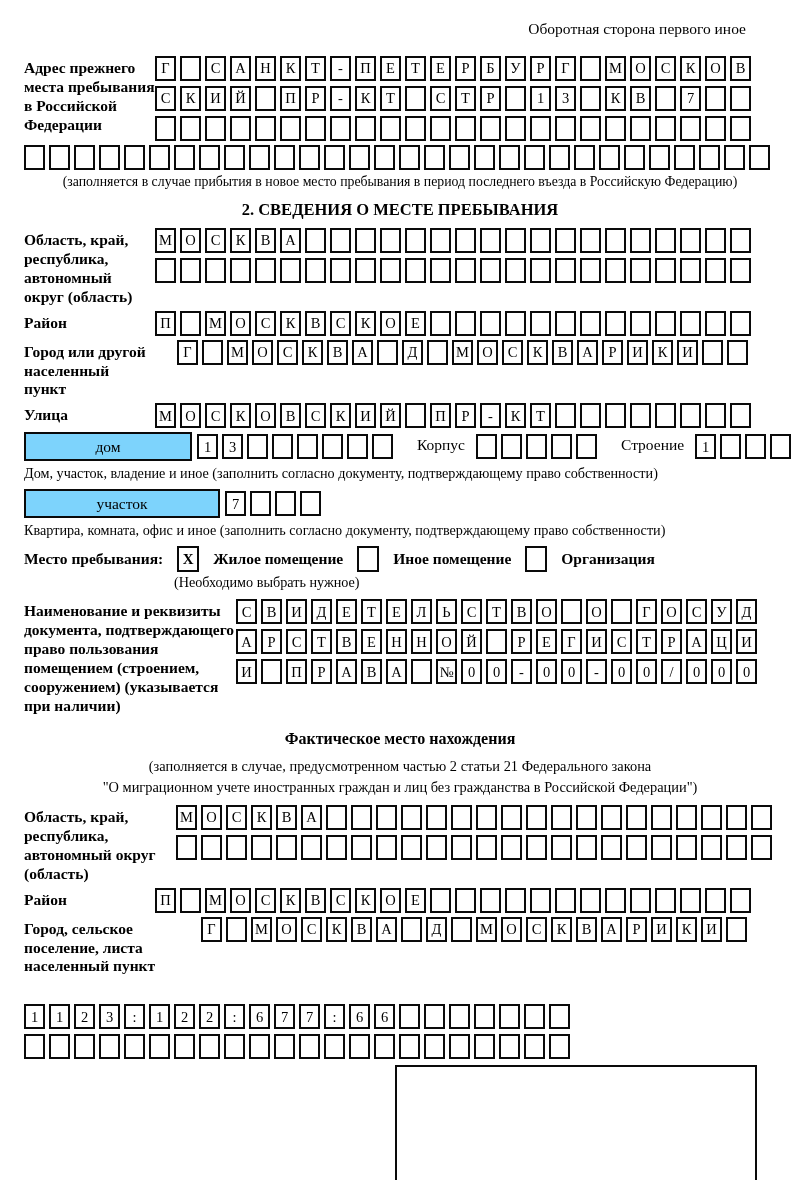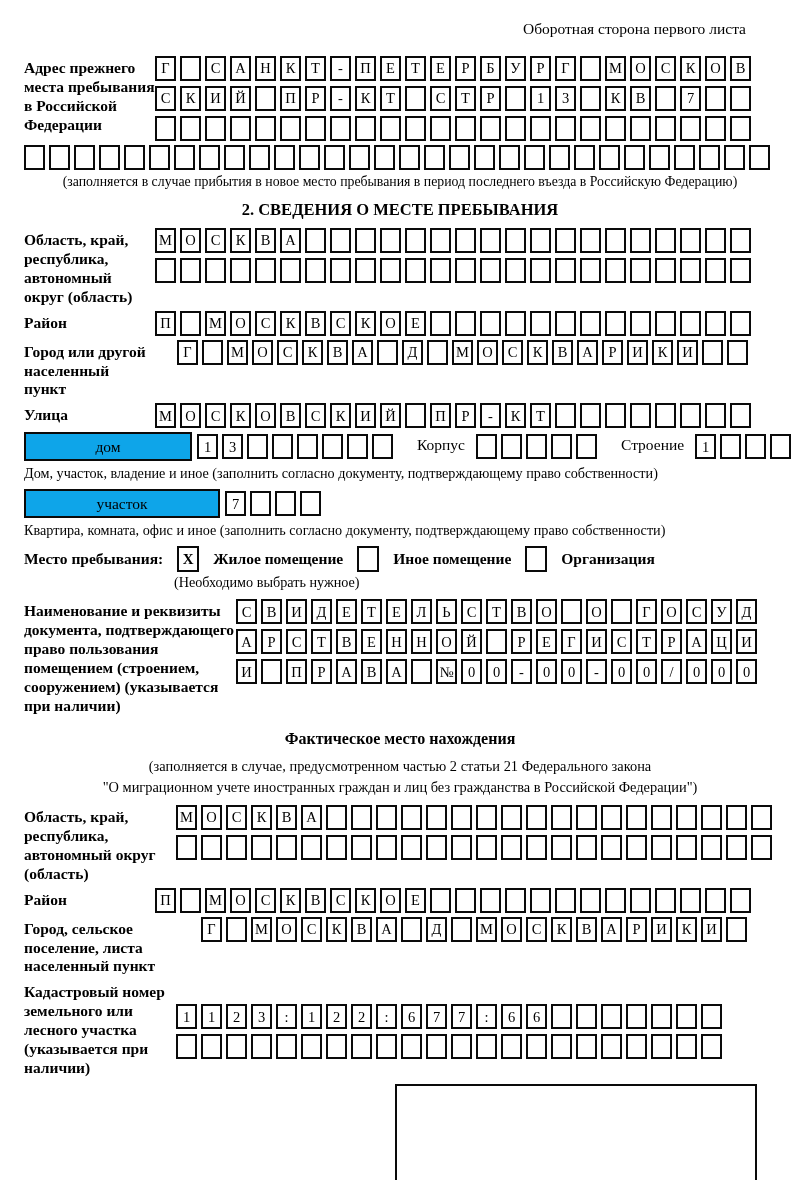--- a/index.html
+++ b/index.html
@@ -25,41 +25,41 @@
   }
   .indent22 { margin-left:22px; }
   .indent14 { margin-left:14px; }
   .fullrow { margin:1px 0 2px 0; }
   .centernote { text-align:center; font-size:13.8px; margin:4px 0 10px 0; }
   .h2 { text-align:center; font-weight:bold; font-size:16.5px; margin:2px 0 8px 0; }
   .h3 { text-align:center; font-weight:bold; font-size:16px; margin:14px 0 8px 0; }
   .leftnote { font-size:14.2px; margin:2px 0 7px 0; }
   .labelbox {
     border:2px solid #0a0a0a; height:29px; display:inline-flex;
-    align-items:center; justify-content:center; font-size:15.5px; background:#0ea5e9;
+    align-items:center; justify-content:center; font-size:15.5px; background:#7dd3fc;
   }
   .dom-box { width:168px; flex:0 0 168px; }
   .kv-box  { width:196px; flex:0 0 196px; }
   .inlinelabel { font-size:15.5px; padding:4px 6px 0 24px; }
   .hrow { display:flex; align-items:flex-start; margin:3px 0 4px 0; }
   .hrow .cellrow { margin-top:2px; margin-left:5px; }
   .stay { display:flex; align-items:center; gap:14px; margin:6px 0 2px 0; font-size:15.5px;font-weight:bold; }
   .cbox {
     width:22px; height:26px; border:2px solid #0a0a0a; display:inline-flex;
     align-items:center; justify-content:center; font-size:15px; flex:0 0 22px;
   }
   .choose-note { font-size:14.2px; margin:2px 0 8px 150px; }
   .stamp-wrap { margin-left:371px; margin-top:6px; }
   .stamp-box { width:362px; height:172px; border:2px solid #0a0a0a; background:#fff; }
   .snote { text-align:center; font-size:14.4px; line-height:1.5; margin-bottom:6px; }
 </style>
 </head>
 <body>
 
-<div class="hdr-note">Оборотная сторона первого листа</div>
+<div class="hdr-note">Оборотная сторона первого иное</div>
 
 <div class="frow">
   <div class="flabel w130">Адрес прежнего места пребывания в Российской Федерации</div>
   <div class="gridcol">
     <div class="cellrow">
         <span class="cell">Г</span>
         <span class="cell"></span>
         <span class="cell">С</span>
         <span class="cell">А</span>
         <span class="cell">Н</span>
@@ -563,21 +563,20 @@
       <span class="cell">А</span>
       <span class="cell">Р</span>
       <span class="cell">И</span>
       <span class="cell">К</span>
       <span class="cell">И</span>
       <span class="cell"></span>
     </div>
 </div>
 
 <div class="frow">
-  <div class="flabel w145">Кадастровый номер земельного или лесного участка (указывается при наличии)</div>
   <div class="gridcol" style="margin-top:24px;">
     <div class="cellrow">
         <span class="cell">1</span>
         <span class="cell">1</span>
         <span class="cell">2</span>
         <span class="cell">3</span>
         <span class="cell">:</span>
         <span class="cell">1</span>
         <span class="cell">2</span>
         <span class="cell">2</span>

